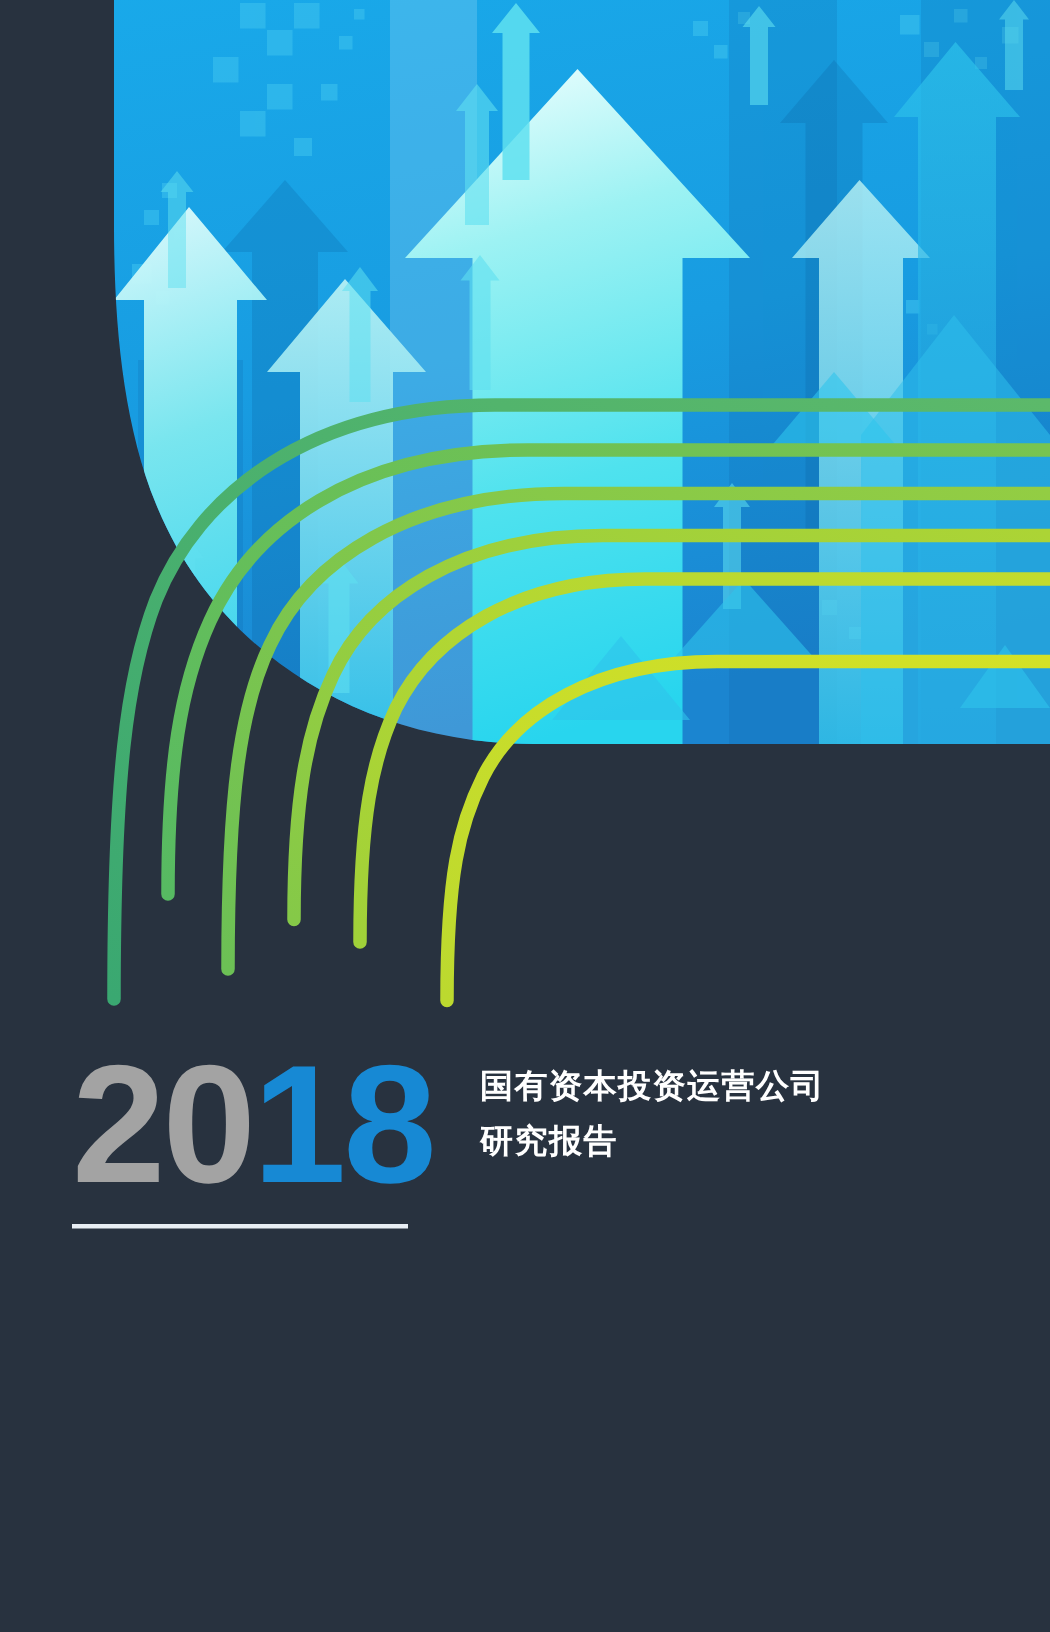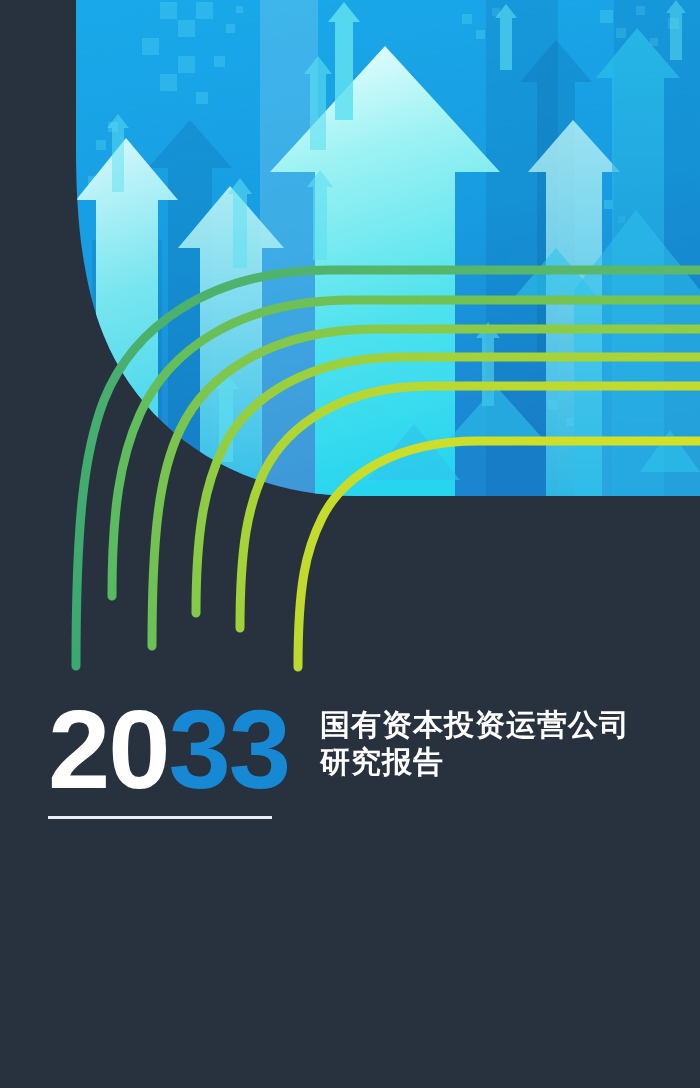--- a/index.html
+++ b/index.html
@@ -20,37 +20,37 @@
     width:240px;
   }
   .year-text{
     font-size:112px;
     line-height:112px;
     font-weight:bold;
     letter-spacing:-2px;
     white-space:nowrap;
     font-family:"Liberation Sans","DejaVu Sans",sans-serif;
   }
-  .year-a{color:#ffffff;}
+  .year-a{color:#a3a3a3;}
   .year-b{color:#1789d4;}
   .year-rule{
     margin-top:10px;
     width:224px;height:3px;
     background:#e8eef4;
   }
 
   
   .title-block{
     position:absolute;
     left:320px; top:706px;
     width:372px;
   }
   .title-line{
     color:#ffffff;
-    font-size:30px;
+    font-size:22px;
     line-height:37px;
     font-weight:bold;
     letter-spacing:1.0px;
     white-space:nowrap;
     font-family:"DejaVu Sans","Liberation Sans",sans-serif;
   }
 </style>
 </head>
 <body>
 
@@ -224,21 +224,21 @@
       <line x1="97" y1="880" x2="97" y2="1100"></line>
       <line x1="125" y1="923" x2="125" y2="1100"></line>
       <line x1="154" y1="894" x2="154" y2="1100"></line>
       <line x1="182" y1="973" x2="182" y2="1100"></line>
       <line x1="211" y1="873" x2="211" y2="1100"></line>
       <line x1="240" y1="896" x2="240" y2="1100"></line>
     </g>
   </svg>
 
   <div class="year-block">
-    <div class="year-text"><span class="year-a">20</span><span class="year-b">33</span></div>
+    <div class="year-text"><span class="year-a">20</span><span class="year-b">18</span></div>
     <div class="year-rule"></div>
   </div>
 
   <div class="title-block">
     <div class="title-line">国有资本投资运营公司</div>
     <div class="title-line">研究报告</div>
   </div>
 
 </div>
 

